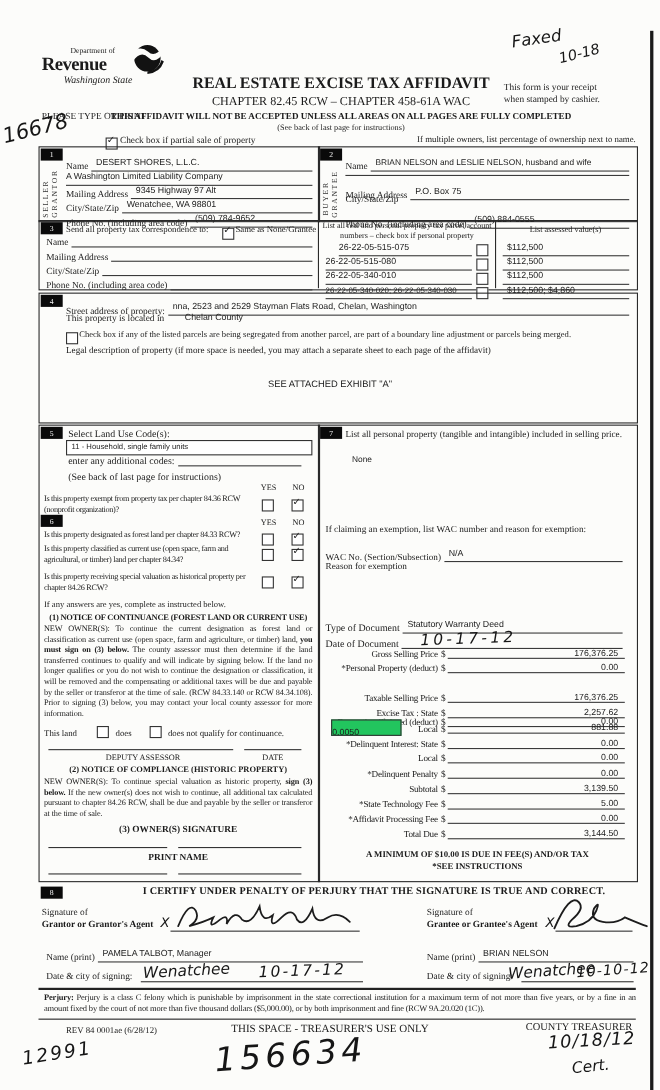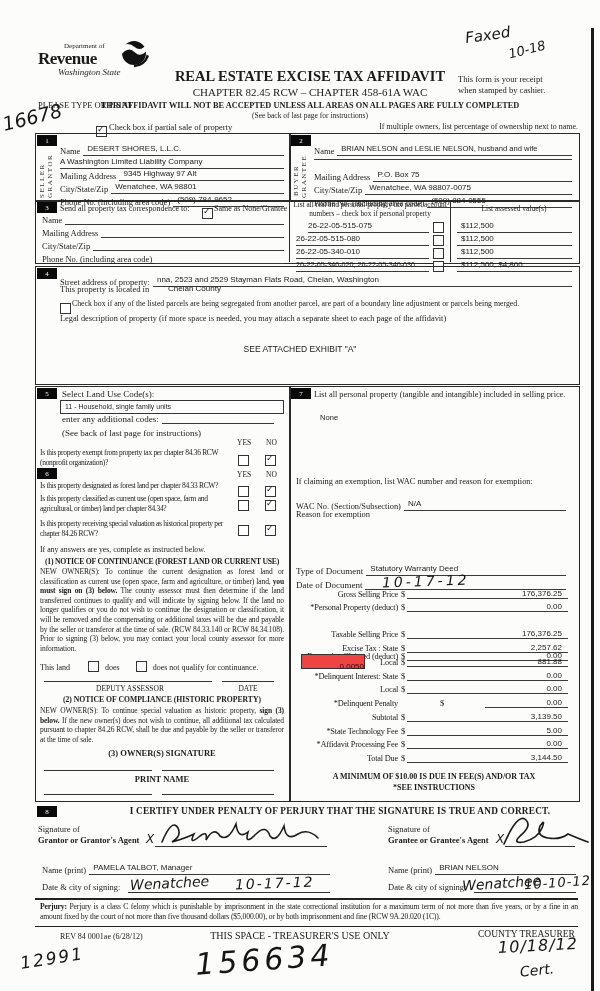--- a/index.html
+++ b/index.html
@@ -116,21 +116,20 @@
   </div>
   <div class="row" style="left:314px;top:150px;width:258px;">
     <span class="fill"></span>
   </div>
   <div class="row" style="left:314px;top:163px;width:258px;">
     <span class="lbl">Mailing Address</span>
     <span class="fill"><span class="val">P.O. Box 75</span></span>
   </div>
   <div class="row" style="left:314px;top:176px;width:258px;">
     <span class="lbl">City/State/Zip</span>
-    <span class="fill"><span class="val">Wenatchee, WA  98807-0075</span></span>
   </div>
   <div class="row" style="left:314px;top:189px;width:258px;">
     <span class="lbl">Phone No. (including area code)</span>
     <span class="fill"><span class="val">(509) 884-0555</span></span>
   </div>
 
   <div class="box" style="left:35px;top:200px;width:543px;height:62px;"></div>
   <div class="abs" style="left:289px;top:200px;width:1px;height:62px;background:#2a2a2a;"></div>
   <div class="abs" style="left:450px;top:200px;width:1px;height:62px;background:#2a2a2a;"></div>
   <div class="numsq" style="left:37px;top:202px;">3</div>
@@ -313,39 +312,39 @@
   <div class="mrow" style="top:629px;">
     <span class="mlab">Taxable Selling Price</span>
     <span class="dol">$</span>
     <span class="mline">176,376.25</span>
   </div>
   <div class="mrow" style="top:643px;">
     <span class="mlab">Excise Tax : State</span>
     <span class="dol">$</span>
     <span class="mline">2,257.62</span>
   </div>
-  <div class="abs" style="left:301px;top:654px;width:62px;height:13px;border:1px solid #333;background:#ef4444;text-align:right;">
+  <div class="abs" style="left:301px;top:654px;width:62px;height:13px;border:1px solid #333;background:#22c55e;text-align:left;">
     <span class="val" style="line-height:13px;">0.0050</span>
   </div>
   <div class="mrow" style="top:657px;">
     <span class="mlab">Local</span>
     <span class="dol">$</span>
     <span class="mline">881.88</span>
   </div>
   <div class="mrow" style="top:671px;">
     <span class="mlab">*Delinquent Interest: State</span>
     <span class="dol">$</span>
     <span class="mline">0.00</span>
   </div>
   <div class="mrow" style="top:684px;">
     <span class="mlab">Local</span>
     <span class="dol">$</span>
     <span class="mline">0.00</span>
   </div>
-  <div class="mrow" style="top:698px;gap:39px;">
+  <div class="mrow" style="top:698px;">
     <span class="mlab">*Delinquent Penalty</span>
     <span class="dol">$</span>
     <span class="mline">0.00</span>
   </div>
   <div class="mrow" style="top:712px;">
     <span class="mlab">Subtotal</span>
     <span class="dol">$</span>
     <span class="mline">3,139.50</span>
   </div>
   <div class="mrow" style="top:726px;">

